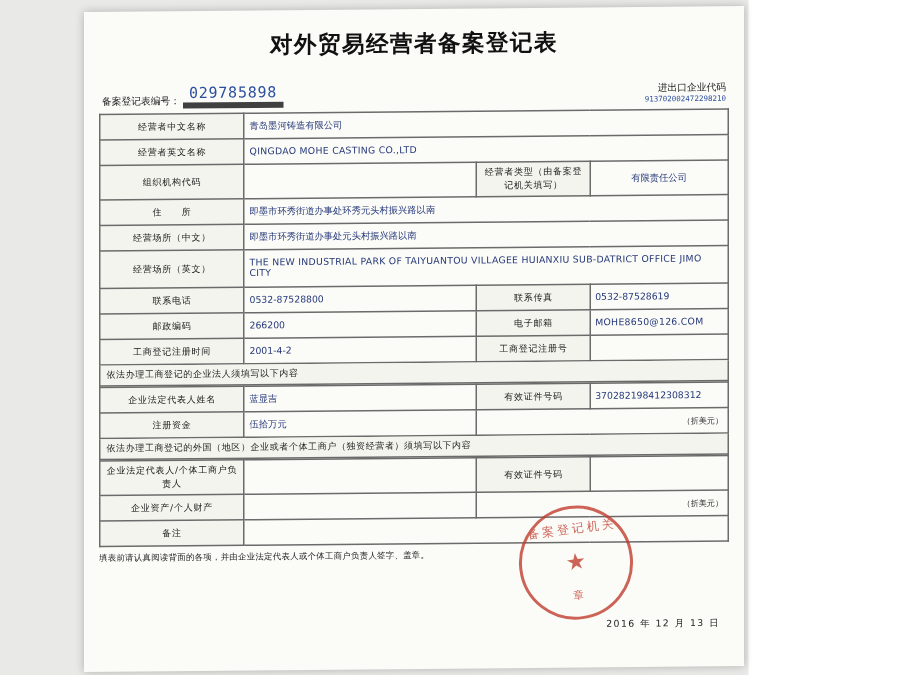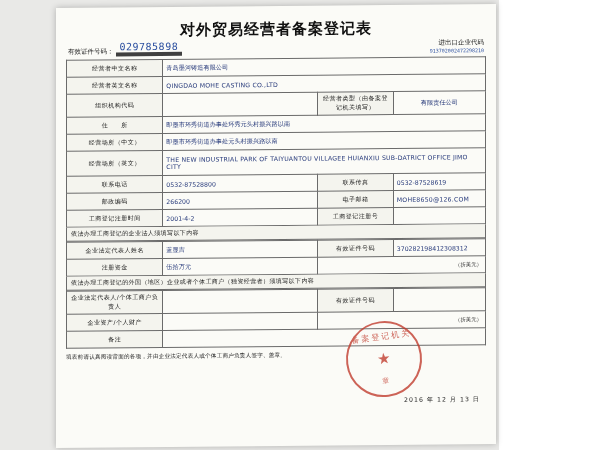--- a/index.html
+++ b/index.html
@@ -50,21 +50,21 @@
   }
   .toprow .left{display:flex;align-items:flex-end;gap:2px;}
   .regno{
     color:#2b4fa0;
     font-family:"DejaVu Sans Mono", monospace;
     font-size:10px;
     letter-spacing:.5px;
     border-bottom:4px solid #404040;
     padding:0 4px;
   }
-  .toprow .right{text-align:right;}
+  .toprow .right{text-align:right;margin-top:16px;}
   .codeno{
     color:#2b4fa0;
     font-family:"DejaVu Sans Mono", monospace;
     font-size:5px;
     letter-spacing:0px;
   }
   
   table.form{
     width:100%;
     border-collapse:collapse;
@@ -162,21 +162,21 @@
 <body>
 
 <div id="sheet">
   <div class="paper">
     <div class="paper-inner">
 
       <div class="title">对外贸易经营者备案登记表</div>
 
       <div class="toprow">
         <div class="left">
-          <span>有效证件号码：</span>
+          <span>备案登记表编号：</span>
           <span class="regno">029785898</span>
         </div>
         <div class="right">
           <div>进出口企业代码</div>
           <div class="codeno">913702002472298210</div>
         </div>
       </div>
 
       <table class="form">
         <colgroup>

